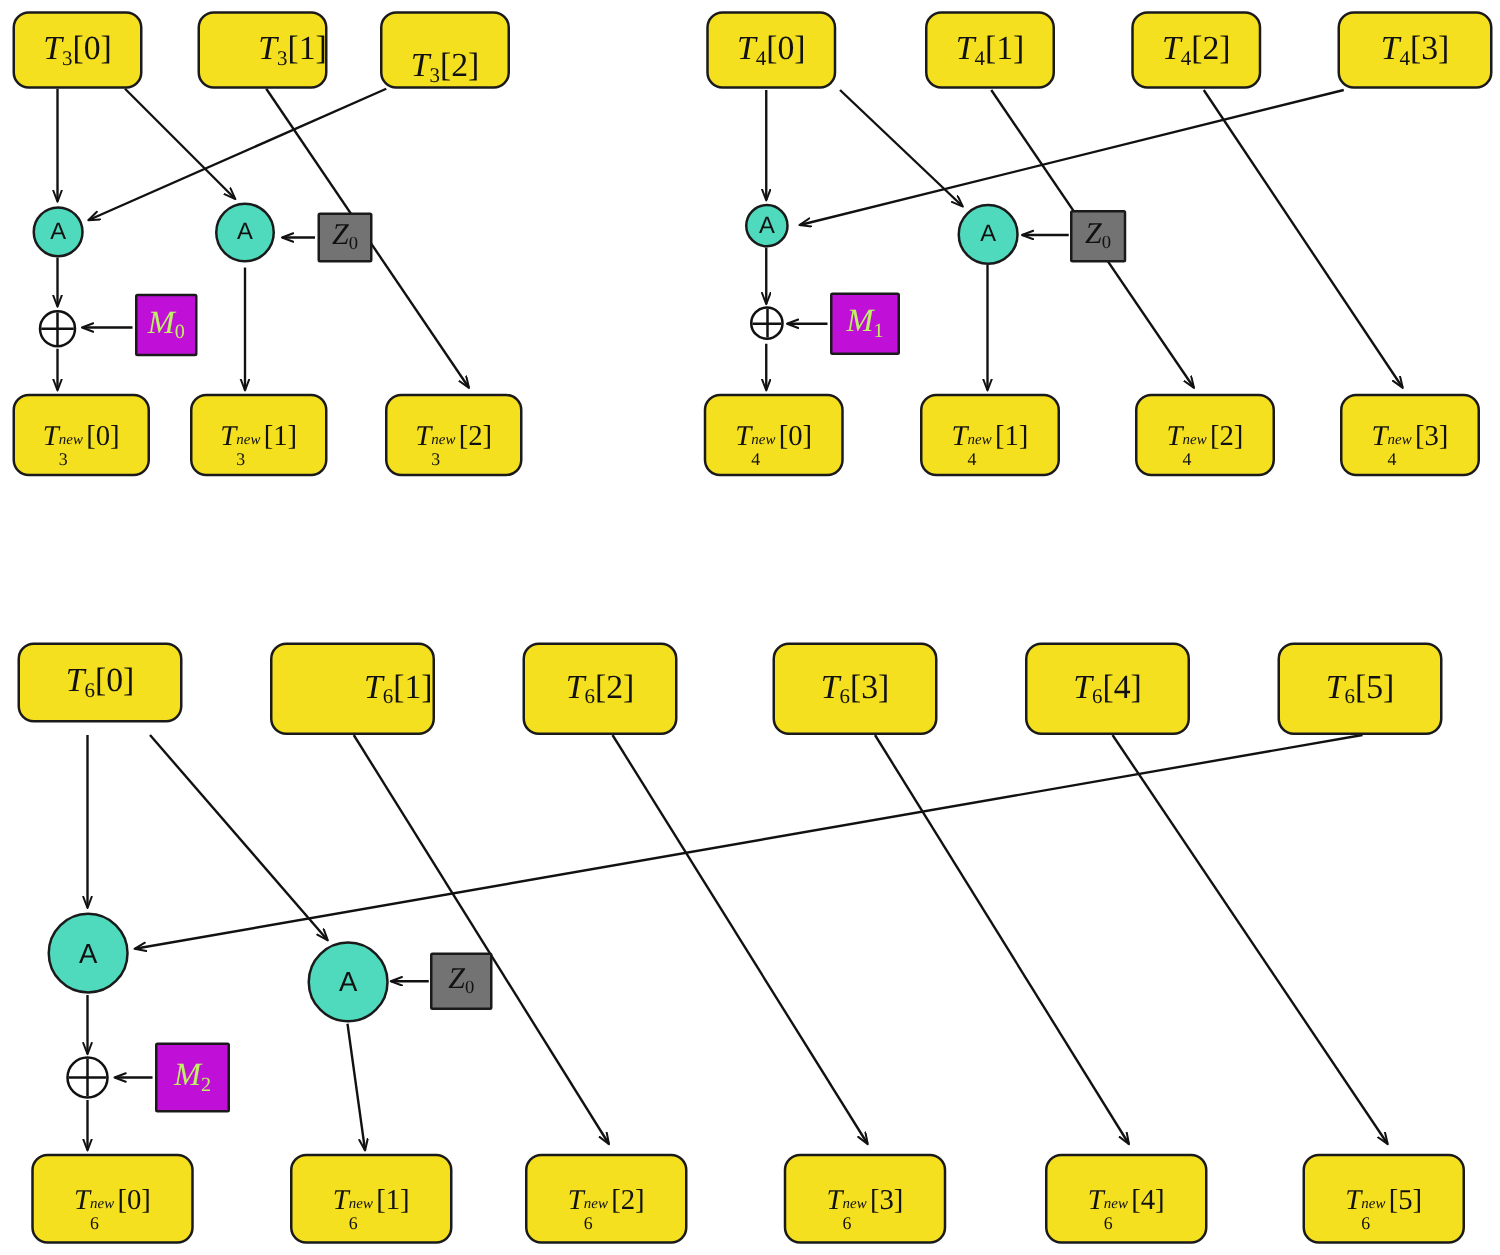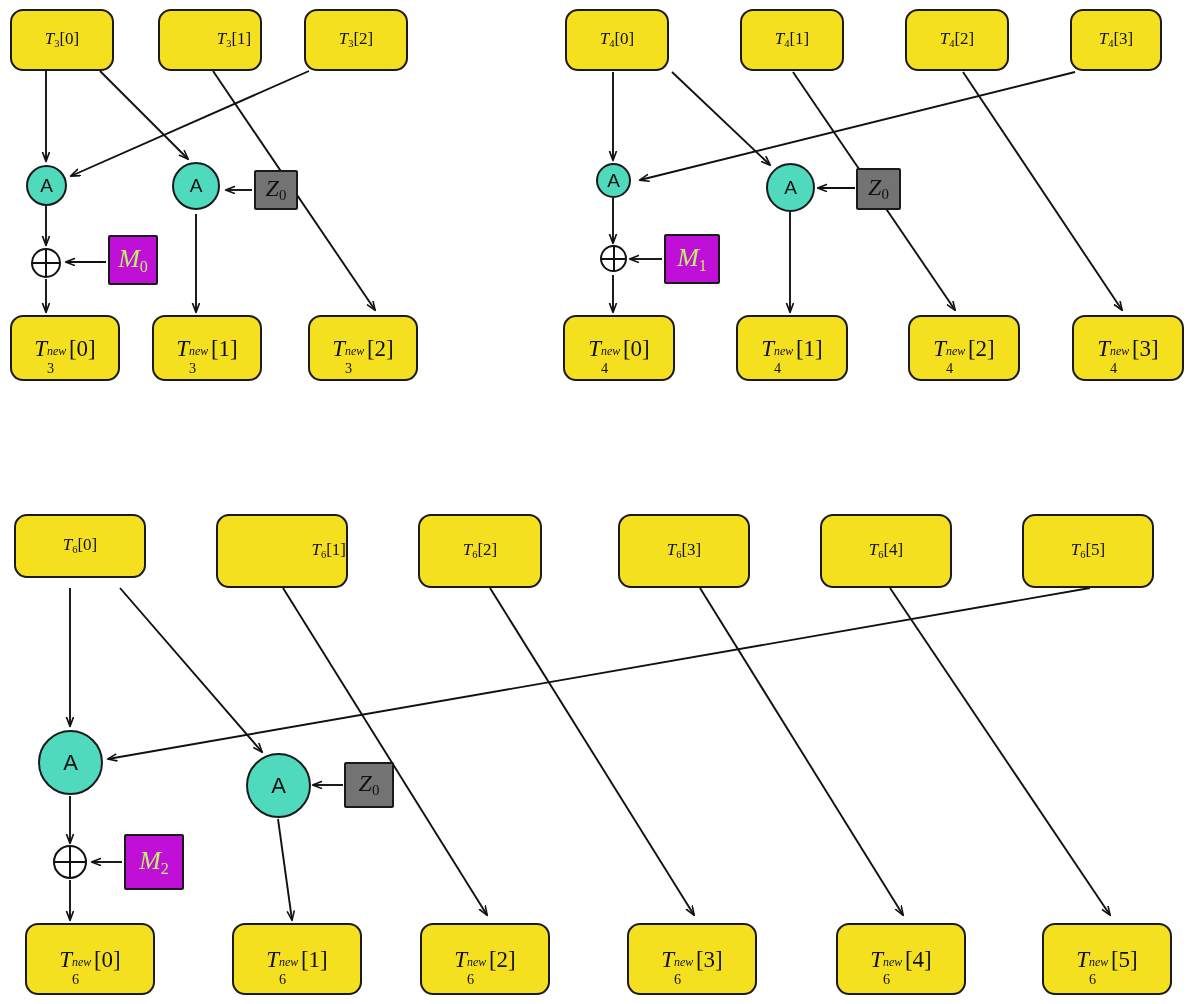--- a/index.html
+++ b/index.html
@@ -13,21 +13,21 @@
   .node{
     position:absolute;box-sizing:border-box;
     display:flex;align-items:center;justify-content:center;
     border:2px solid #1a1a1a;
     color:#111;
     white-space:nowrap;
     user-select:none;
   }
   .tbox{
     background:#f5e020;border-radius:13px;
-    font-size:17px;
+    font-size:27px;
   }
   .tbox.small{font-size:23px;}
   .acirc{
     background:#4fd9bd;border-radius:50%;
     font-size:19px;font-family:"Liberation Sans", sans-serif;
   }
   .zbox{
     background:#737373;border-radius:2px;font-size:24px;
   }
   .mbox{
@@ -99,21 +99,21 @@
       <path d="M278,819 L292,920"></path>
     </g>
   </svg>
 
   <div class="node tbox" style="left:10px;top:9px;width:104px;height:62px;">
     <span class="lbl"><i class="var">T</i><sub>3</sub><span class="sb">[0]</span></span>
   </div>
   <div class="node tbox" style="left:158px;top:9px;width:104px;height:62px;padding-left:48px;">
     <span class="lbl"><i class="var">T</i><sub>3</sub><span class="sb">[1]</span></span>
   </div>
-  <div class="node tbox" style="left:304px;top:9px;width:104px;height:62px;">
+  <div class="node tbox" style="left:304px;top:9px;width:104px;height:62px;align-items:flex-end;">
     <span class="lbl"><i class="var">T</i><sub>3</sub><span class="sb">[2]</span></span>
   </div>
 
   <div class="node acirc" style="left:26px;top:165px;width:41px;height:41px;">
     <span>A</span>
   </div>
   <div class="node acirc" style="left:172px;top:162px;width:48px;height:48px;">
     <span>A</span>
   </div>
 
@@ -142,21 +142,21 @@
 
   <div class="node tbox" style="left:565px;top:9px;width:104px;height:62px;">
     <span class="lbl"><i class="var">T</i><sub>4</sub><span class="sb">[0]</span></span>
   </div>
   <div class="node tbox" style="left:740px;top:9px;width:104px;height:62px;">
     <span class="lbl"><i class="var">T</i><sub>4</sub><span class="sb">[1]</span></span>
   </div>
   <div class="node tbox" style="left:905px;top:9px;width:104px;height:62px;">
     <span class="lbl"><i class="var">T</i><sub>4</sub><span class="sb">[2]</span></span>
   </div>
-  <div class="node tbox" style="left:1070px;top:9px;width:92px;height:62px;">
+  <div class="node tbox" style="left:1070px;top:9px;width:124px;height:62px;">
     <span class="lbl"><i class="var">T</i><sub>4</sub><span class="sb">[3]</span></span>
   </div>
 
   <div class="node acirc" style="left:596px;top:163px;width:35px;height:35px;">
     <span>A</span>
   </div>
   <div class="node acirc" style="left:766px;top:163px;width:49px;height:49px;">
     <span>A</span>
   </div>
 

